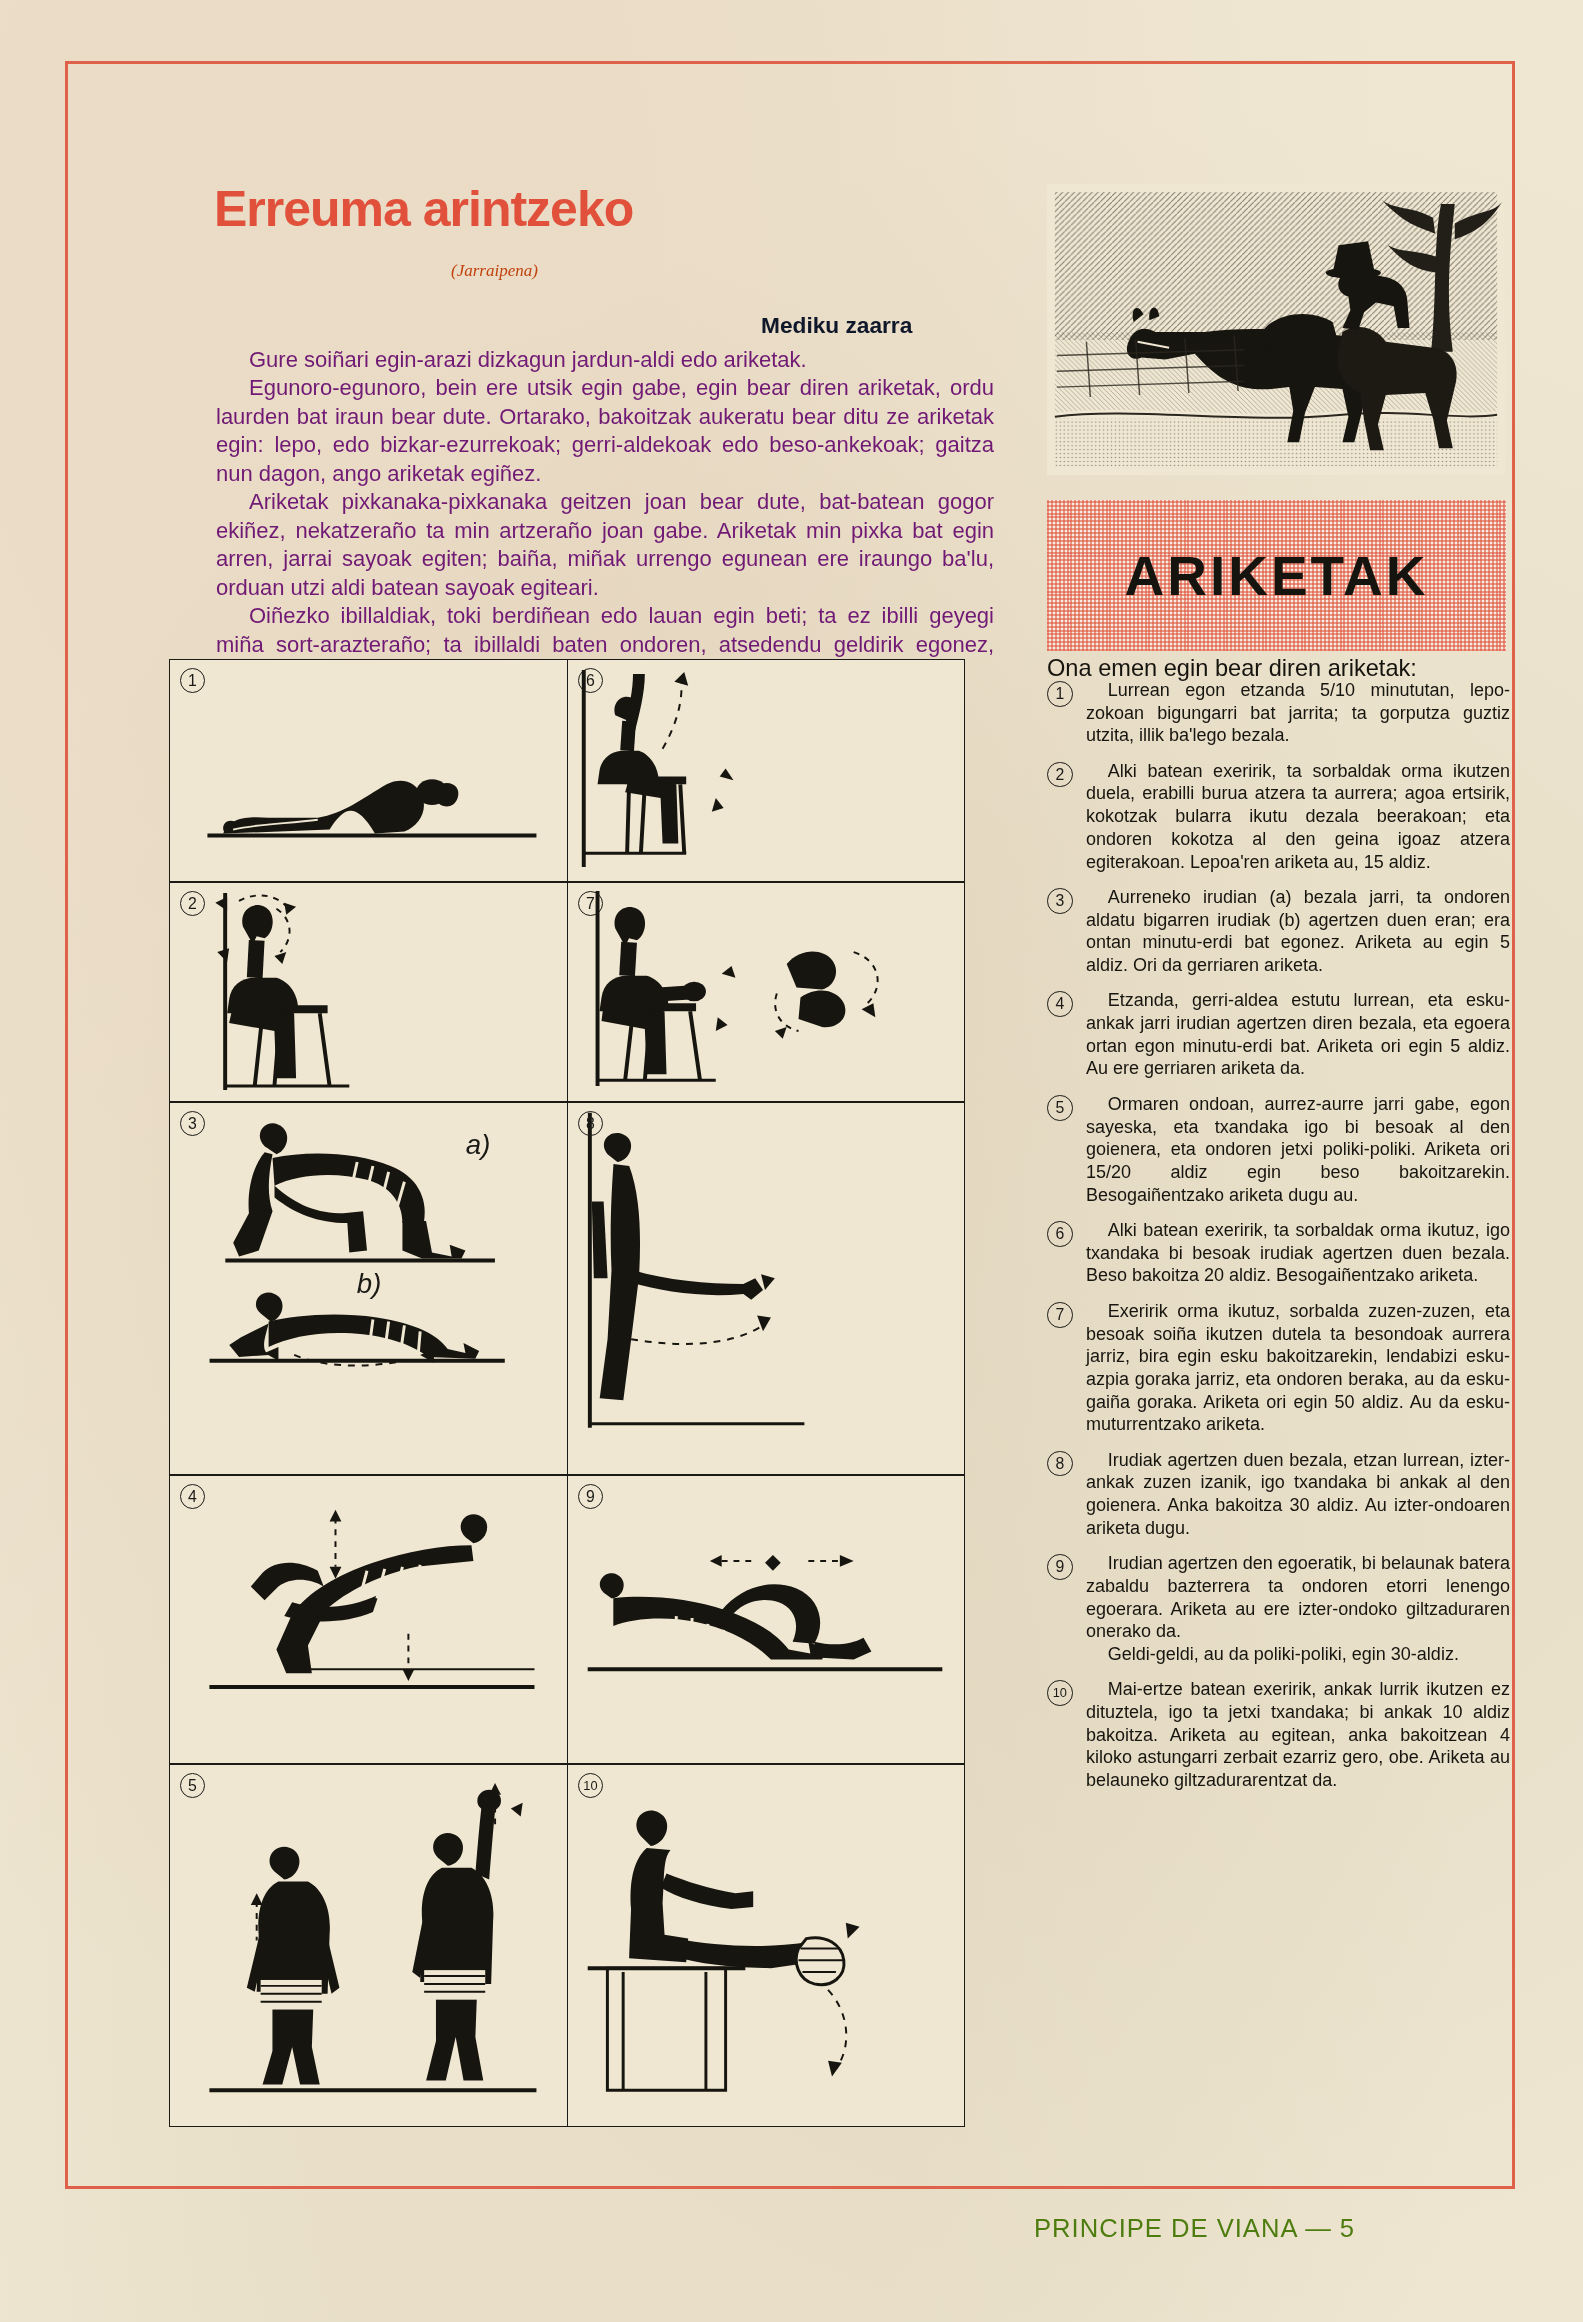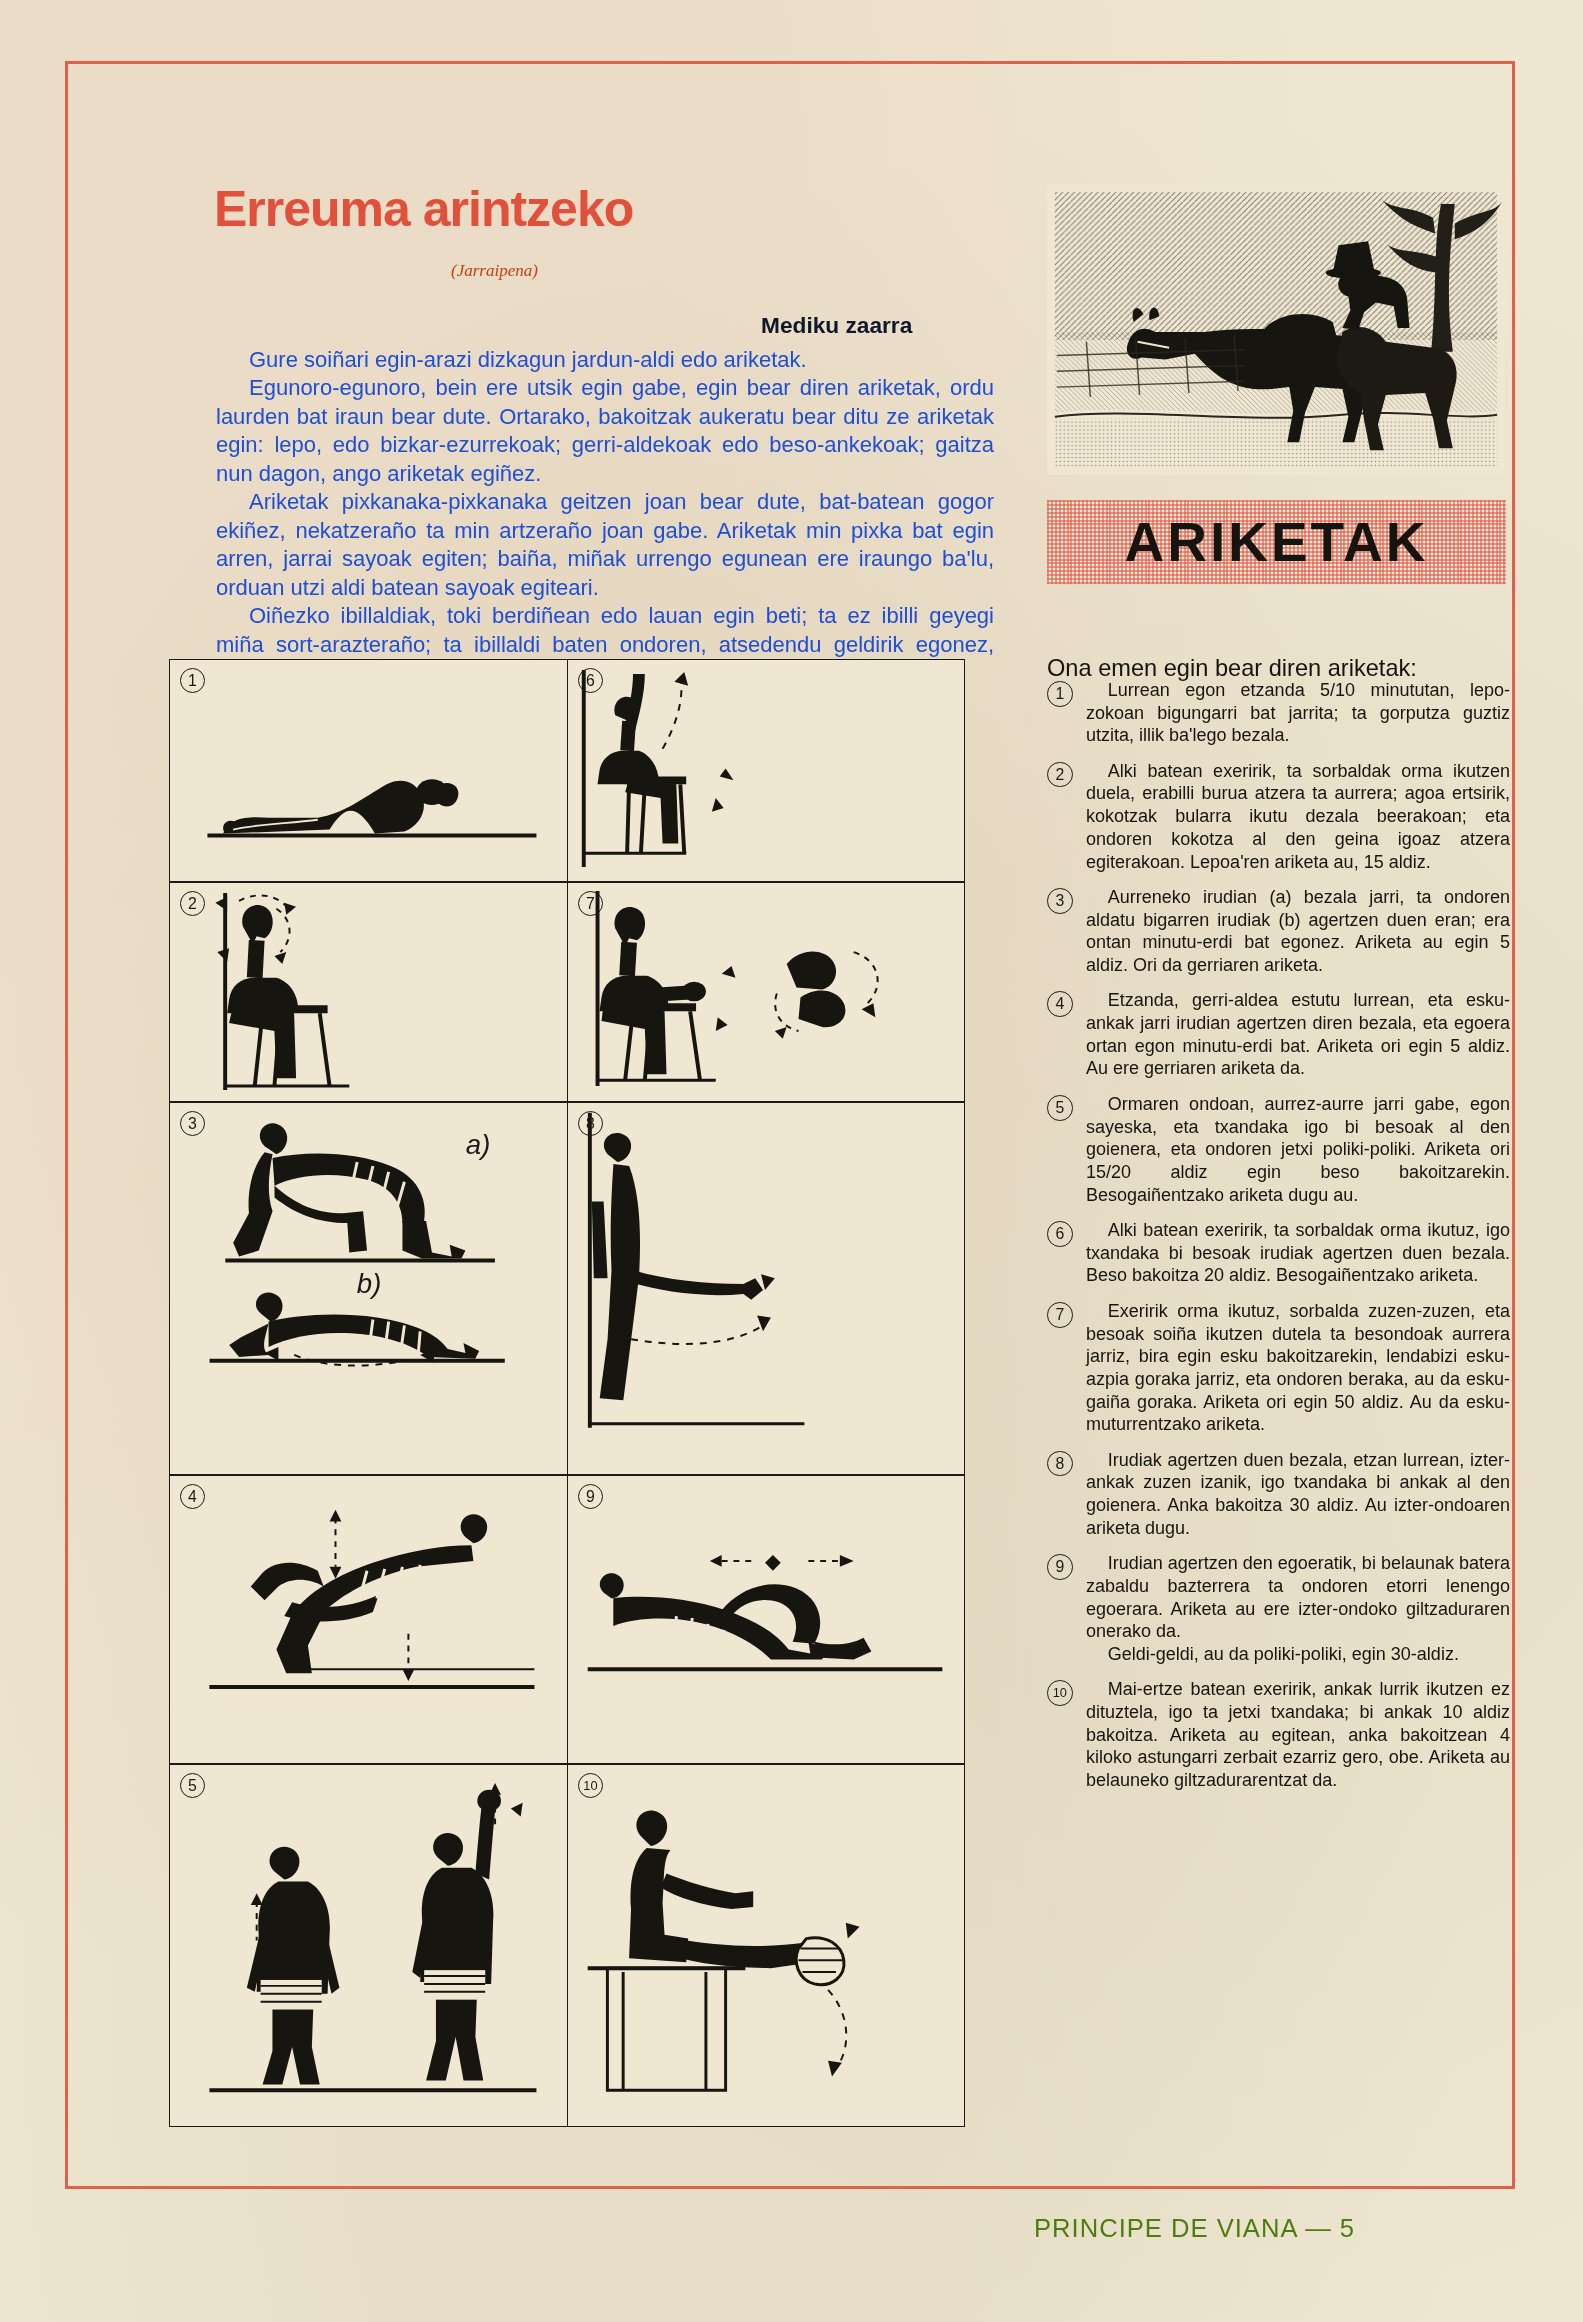--- a/index.html
+++ b/index.html
@@ -45,37 +45,37 @@
     font-size:17px;font-style:italic;color:#c2410c;font-family:Liberation Serif, serif;
   }
   .byline{
     position:absolute;left:606px;top:165px;
     font-size:22.7px;font-weight:bold;color:#0f172a;
   }
   .lead{
     position:absolute;left:61px;top:199px;width:778px;
     font-size:22px;line-height:1.295;
     text-align:justify;
-    color:#1d4ed8;
+    color:#701a75;
   }
   .lead p{margin:0;}
   .lead p.ind{text-indent:33px;}
 
   
   .engraving{
     position:absolute;left:892px;top:37px;width:458px;height:291px;
     background:#efe7d2;
     overflow:hidden;
     border:0;
   }
   .engraving svg{display:block;}
 
   
   .ariketak{
-    position:absolute;left:892px;top:353px;width:459px;height:84px;
+    position:absolute;left:892px;top:353px;width:459px;height:151px;
     background:
       repeating-linear-gradient(0deg, rgba(224,80,58,.55) 0 2px, transparent 2px 3.9px),
       repeating-linear-gradient(90deg, rgba(224,80,58,.55) 0 2px, transparent 2px 3.9px),
       #f6ece0;
     display:flex;align-items:center;justify-content:center;
   }
   .ariketak span{
     font-size:55px;font-weight:bold;letter-spacing:3px;color:#16140f;
   }
   .ona{

